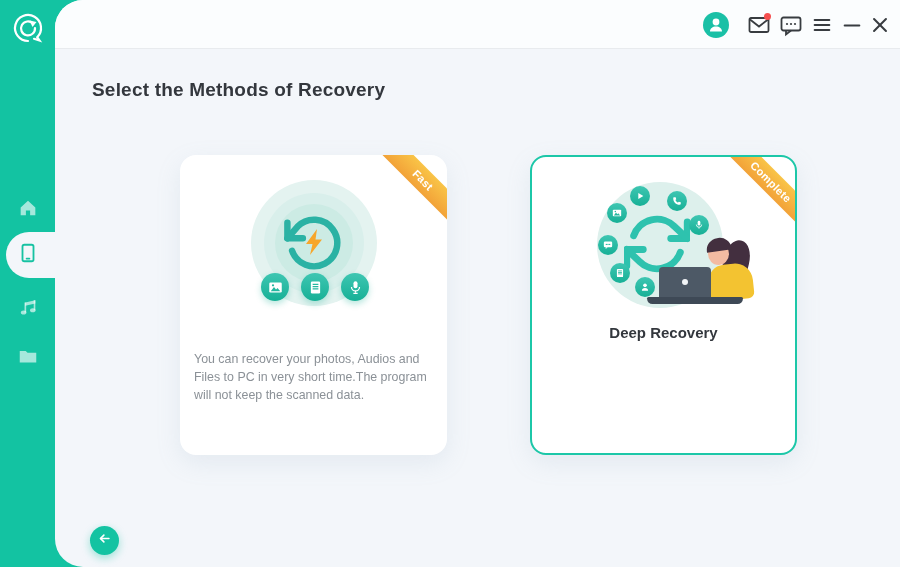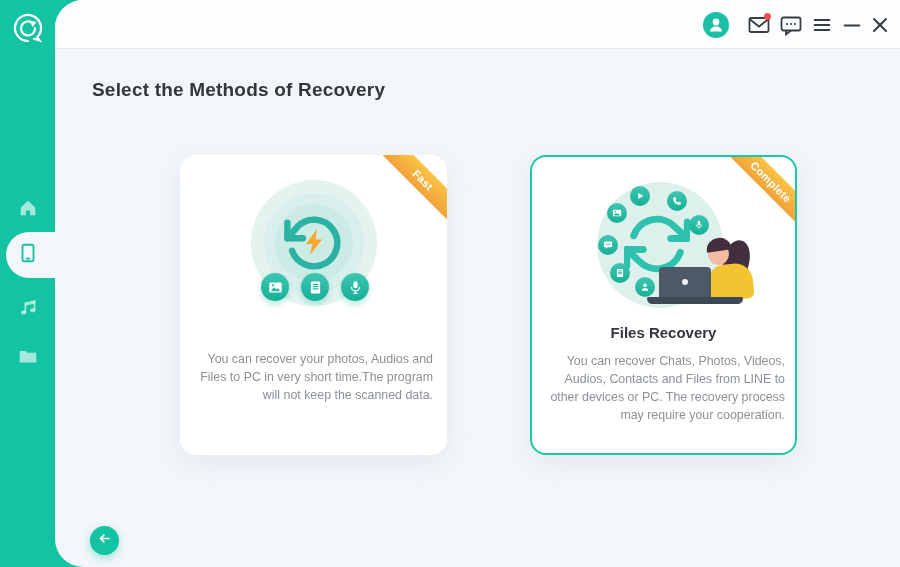--- a/index.html
+++ b/index.html
@@ -26,21 +26,21 @@
 
   
   .card{position:absolute;top:106px;width:267px;height:300px;background:#fff;border-radius:16px;
         box-shadow:0 8px 24px rgba(140,165,190,.15);overflow:hidden;cursor:pointer;}
   .card1{left:113px;}
   .card2{left:463px;border:2px solid #1cc7a8;width:263px;height:296px;}
   .ribbon{position:absolute;top:14px;right:-32px;width:112px;transform:rotate(45deg);
           background:linear-gradient(#f9c447,#f2a238);color:#fff;font-size:11px;font-weight:bold;
           text-align:center;padding:5px 0;letter-spacing:.3px;}
   .card-title{position:absolute;top:167px;left:0;width:100%;text-align:center;font-size:15px;font-weight:bold;color:#33373d;}
-  .card-desc{position:absolute;top:196px;left:14px;width:239px;text-align:right;font-size:12.4px;line-height:1.45;color:#8b9197;}
+  .card-desc{position:absolute;top:196px;left:14px;width:239px;text-align:left;font-size:12.4px;line-height:1.45;color:#8b9197;}
 
   
   .ring{position:absolute;border-radius:50%;}
   .ring-outer{left:71px;top:25px;width:126px;height:126px;background:#e4f3f0;}
   .ring-mid{left:84px;top:38px;width:100px;height:100px;background:#d9efeb;}
   .ring-inner{left:95px;top:49px;width:78px;height:78px;background:#ccebe4;}
   .shallow-arrow{position:absolute;left:103px;top:57px;}
   .bolt{position:absolute;left:121px;top:72px;}
   .mini{position:absolute;width:28px;height:28px;border-radius:50%;
         background:linear-gradient(180deg,#3ec6b2,#17b096);display:flex;align-items:center;justify-content:center;
@@ -281,22 +281,21 @@
           <div class="torso"></div>
           <div class="arm"></div>
           <div class="head"></div>
           <div class="hair-top"></div>
           <div class="laptop-screen">
             <div class="laptop-dot"></div>
           </div>
           <div class="laptop-base"></div>
         </div>
 
-        <div class="card-title">Files Recovery</div>
-        <div class="card-desc">You can recover Chats, Photos, Videos, Audios, Contacts and Files from LINE to other devices or PC. The recovery process may require your cooperation.</div>
+        <div class="card-title">Deep Recovery</div>
       </div>
 
       <div class="back-btn">
         <span>
           <svg width="15" height="15" viewBox="0 0 24 24" fill="none" stroke="#fff" stroke-width="2.6" stroke-linecap="round" stroke-linejoin="round">
             <line x1="19" y1="12" x2="6" y2="12"></line>
             <polyline points="11,6.5 5.5,12 11,17.5"></polyline>
           </svg>
         </span>
       </div>

